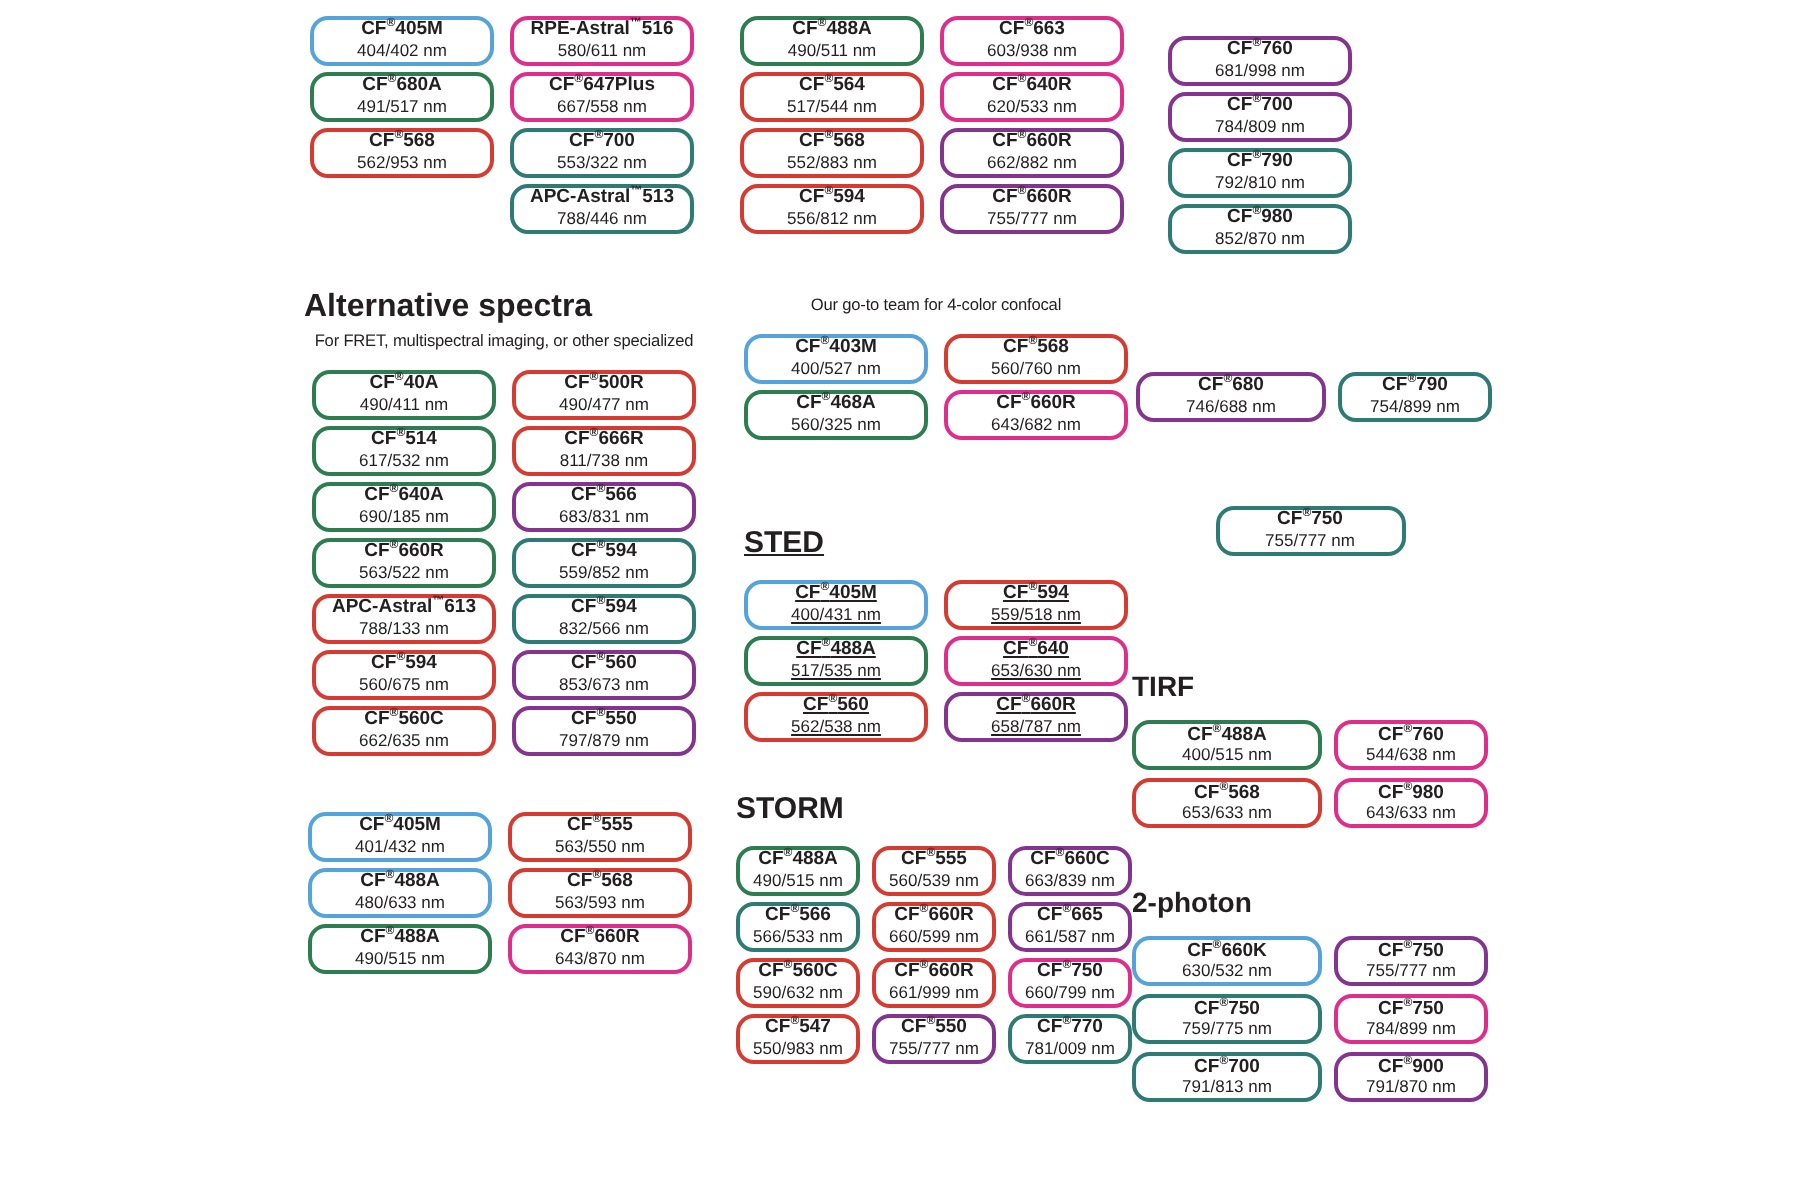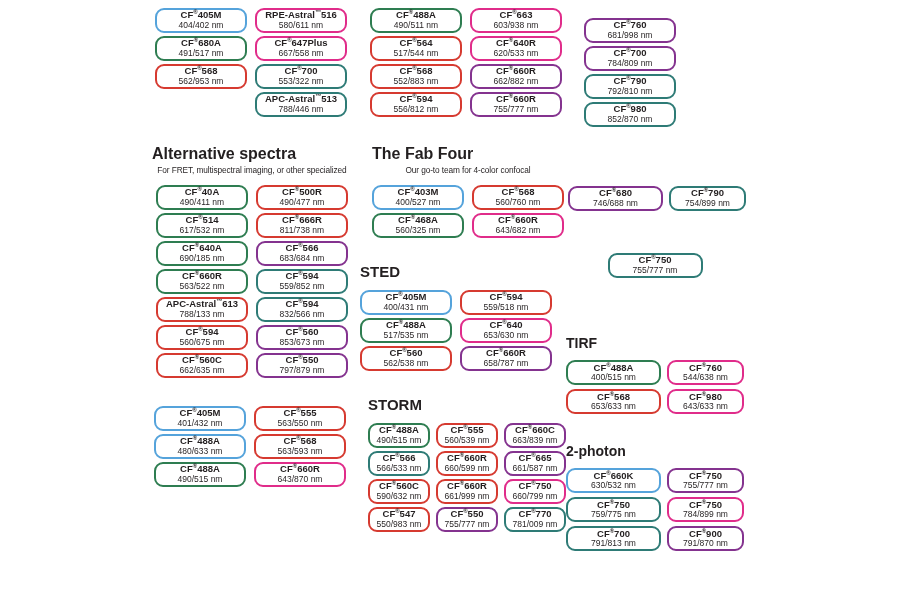--- a/index.html
+++ b/index.html
@@ -142,21 +142,21 @@
         <div class="dye-box" style="border-color: rgb(214, 58, 48);">
           <div class="dye-name">CF<sup>®</sup>666R</div>
           <div class="dye-val">811/738 nm</div>
         </div>
         <div class="dye-box" style="border-color: rgb(46, 125, 81);">
           <div class="dye-name">CF<sup>®</sup>640A</div>
           <div class="dye-val">690/185 nm</div>
         </div>
         <div class="dye-box" style="border-color: rgb(132, 51, 143);">
           <div class="dye-name">CF<sup>®</sup>566</div>
-          <div class="dye-val">683/684 nm</div>
+          <div class="dye-val">683/831 nm</div>
         </div>
         <div class="dye-box" style="border-color: rgb(46, 125, 81);">
           <div class="dye-name">CF<sup>®</sup>660R</div>
           <div class="dye-val">563/522 nm</div>
         </div>
         <div class="dye-box" style="border-color: rgb(46, 123, 118);">
           <div class="dye-name">CF<sup>®</sup>594</div>
           <div class="dye-val">559/852 nm</div>
         </div>
         <div class="dye-box" style="border-color: rgb(214, 58, 48);">
@@ -180,21 +180,20 @@
           <div class="dye-val">662/635 nm</div>
         </div>
         <div class="dye-box" style="border-color: rgb(132, 51, 143);">
           <div class="dye-name">CF<sup>®</sup>550</div>
           <div class="dye-val">797/879 nm</div>
         </div>
       </div>
   </div>
 
   <div class="section" style="left:372px;top:145px;width:192px;">
-    <div class="sec-title">The Fab Four</div>
     <div class="sec-sub">Our go-to team for 4-color confocal</div>
     <div class="grid cols2" style="margin-top:10px;">
         <div class="dye-box" style="border-color: rgb(85, 163, 219);">
           <div class="dye-name">CF<sup>®</sup>403M</div>
           <div class="dye-val">400/527 nm</div>
         </div>
         <div class="dye-box" style="border-color: rgb(214, 58, 48);">
           <div class="dye-name">CF<sup>®</sup>568</div>
           <div class="dye-val">560/760 nm</div>
         </div>
@@ -202,21 +201,21 @@
           <div class="dye-name">CF<sup>®</sup>468A</div>
           <div class="dye-val">560/325 nm</div>
         </div>
         <div class="dye-box" style="border-color: rgb(224, 44, 138);">
           <div class="dye-name">CF<sup>®</sup>660R</div>
           <div class="dye-val">643/682 nm</div>
         </div>
       </div>
   </div>
 
-  <div class="section" style="left:360px;top:264px;width:192px;">
+  <div class="section" style="left:372px;top:264px;width:192px;text-decoration:underline;">
     <div class="sec-title mid">STED</div>
     <div class="grid cols2" style="margin-top:9px;">
         <div class="dye-box" style="border-color: rgb(85, 163, 219);">
           <div class="dye-name">CF<sup>®</sup>405M</div>
           <div class="dye-val">400/431 nm</div>
         </div>
         <div class="dye-box" style="border-color: rgb(214, 58, 48);">
           <div class="dye-name">CF<sup>®</sup>594</div>
           <div class="dye-val">559/518 nm</div>
         </div>

